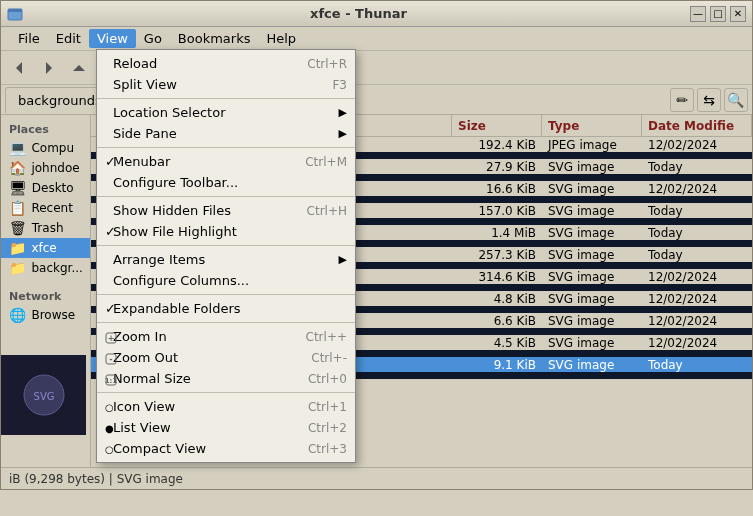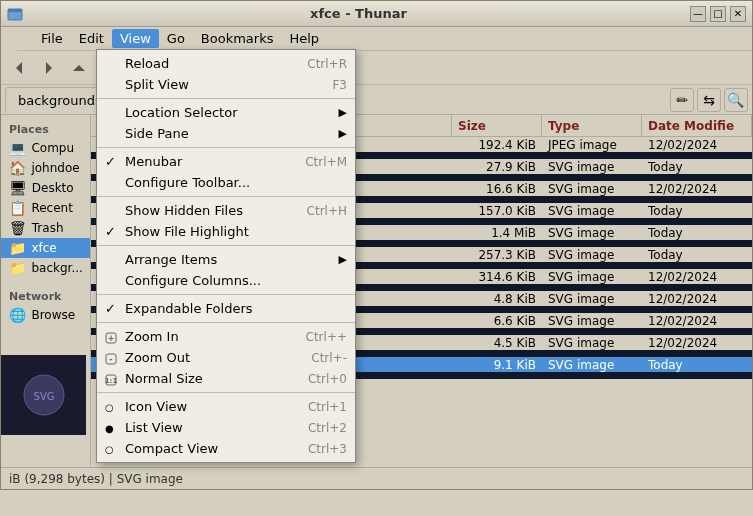--- a/index.html
+++ b/index.html
@@ -60,23 +60,22 @@
       height: 16px;
       margin-right: 4px;
     }
 
     
     .menubar {
       height: 24px;
       background: #d4cfbe;
       display: flex;
       align-items: center;
-      padding: 0 16px;
+      padding: 0 9px;
       border-bottom: 1px solid #b8b4a8;
-      margin-left: 16px;
     }
     .menubar-item {
       padding: 2px 8px;
       cursor: pointer;
       border-radius: 2px;
       font-size: 13px;
     }
     .menubar-item.active {
       background: #4a90d9;
       color: white;
@@ -261,21 +260,21 @@
     .dropdown-menu {
       background: #f0ede4;
       border: 1px solid #888;
       box-shadow: 3px 3px 8px rgba(0,0,0,0.3);
       min-width: 260px;
       padding: 3px 0;
     }
     .menu-item {
       display: flex;
       align-items: center;
-      padding: 3px 8px 3px 28px;
+      padding: 3px 8px 3px 16px;
       font-size: 13px;
       cursor: pointer;
       position: relative;
       gap: 4px;
       white-space: nowrap;
     }
     .menu-separator {
       height: 1px;
       background: #c0bdb0;
       margin: 3px 0;

